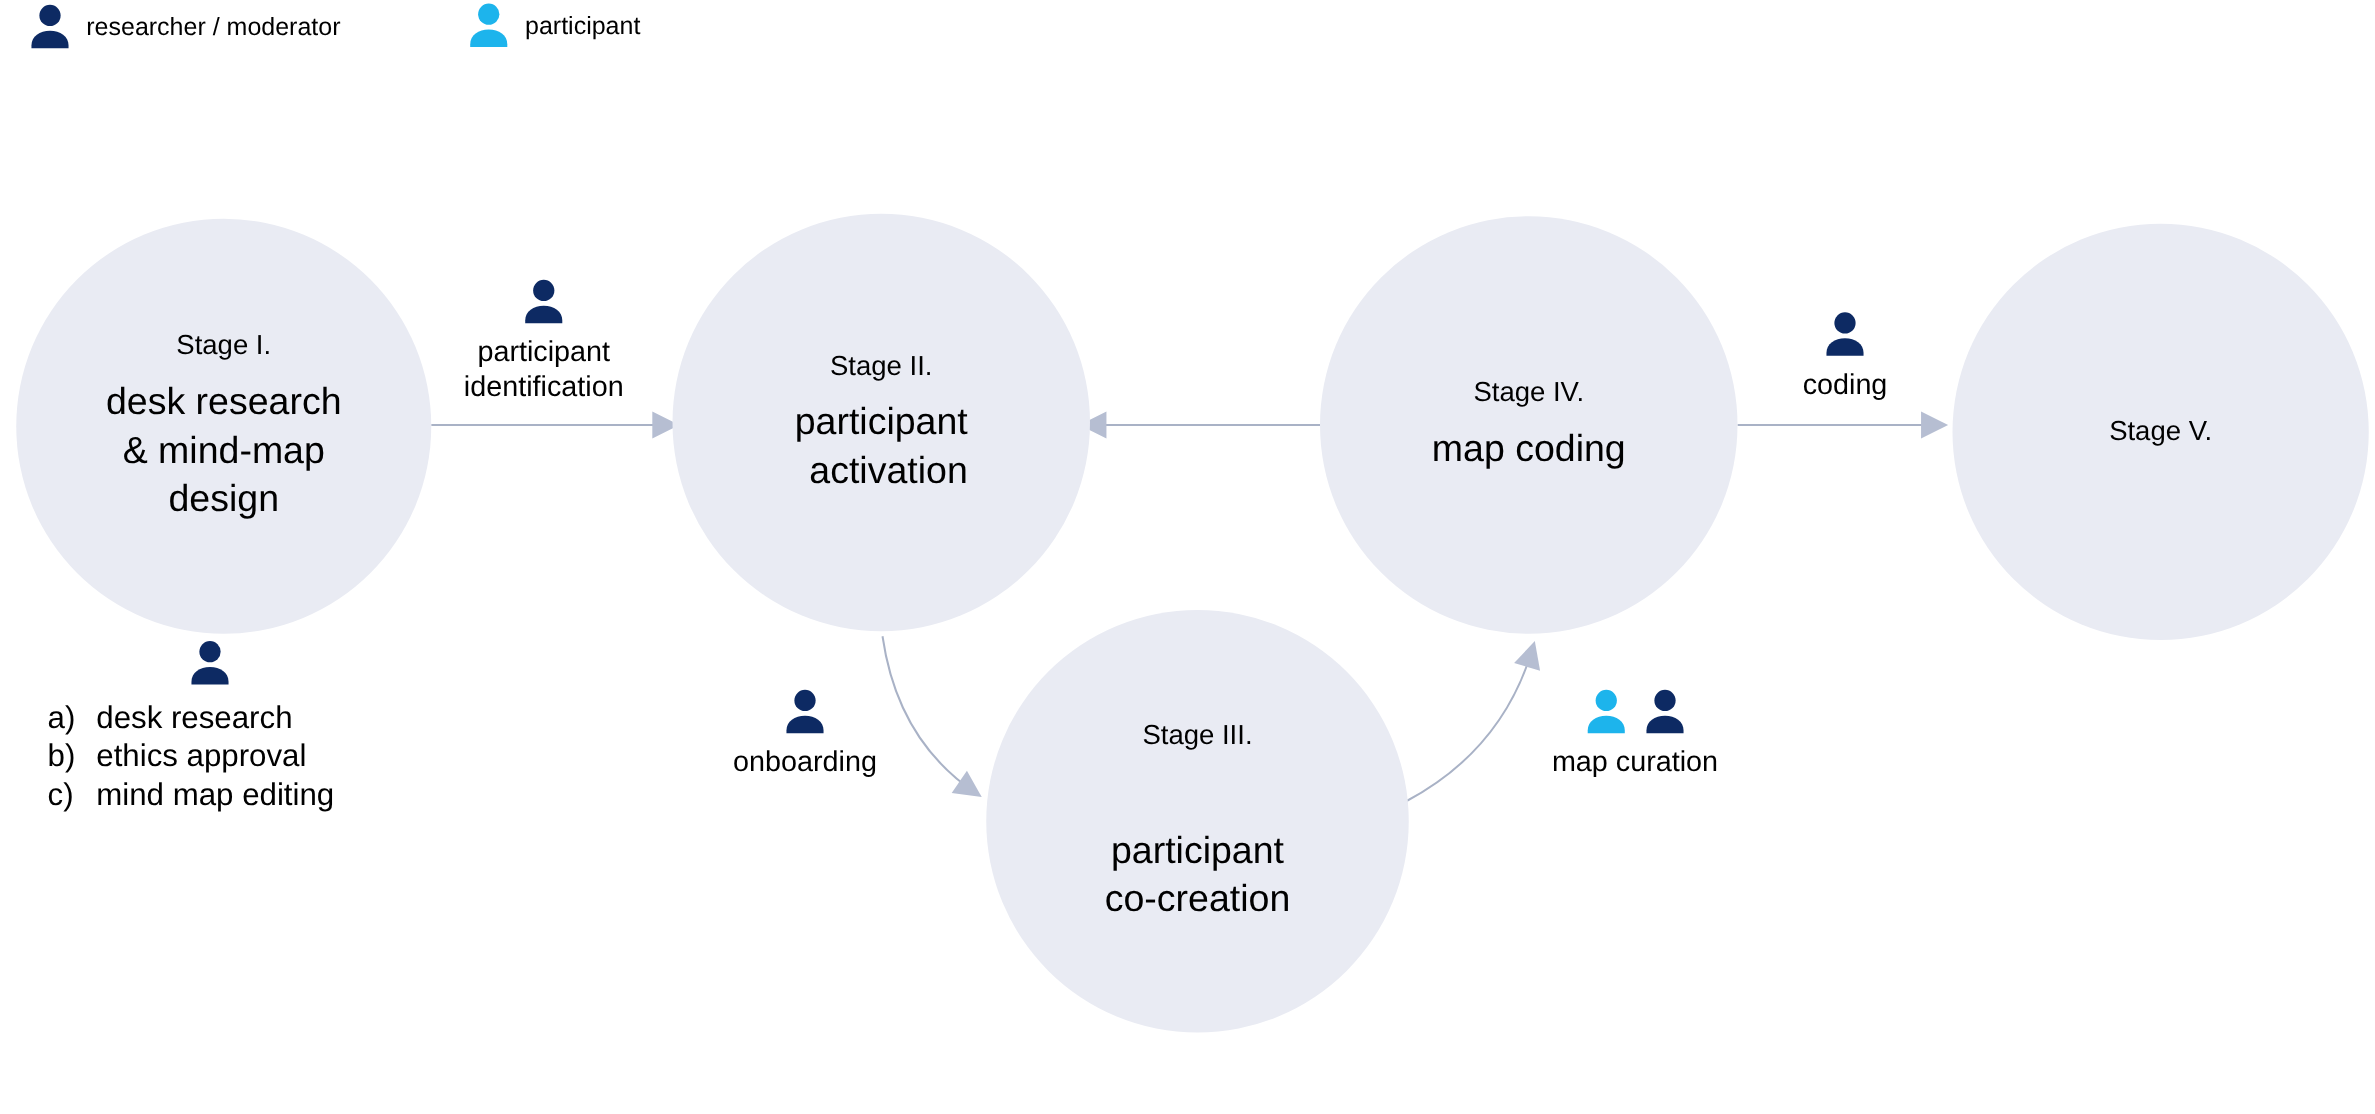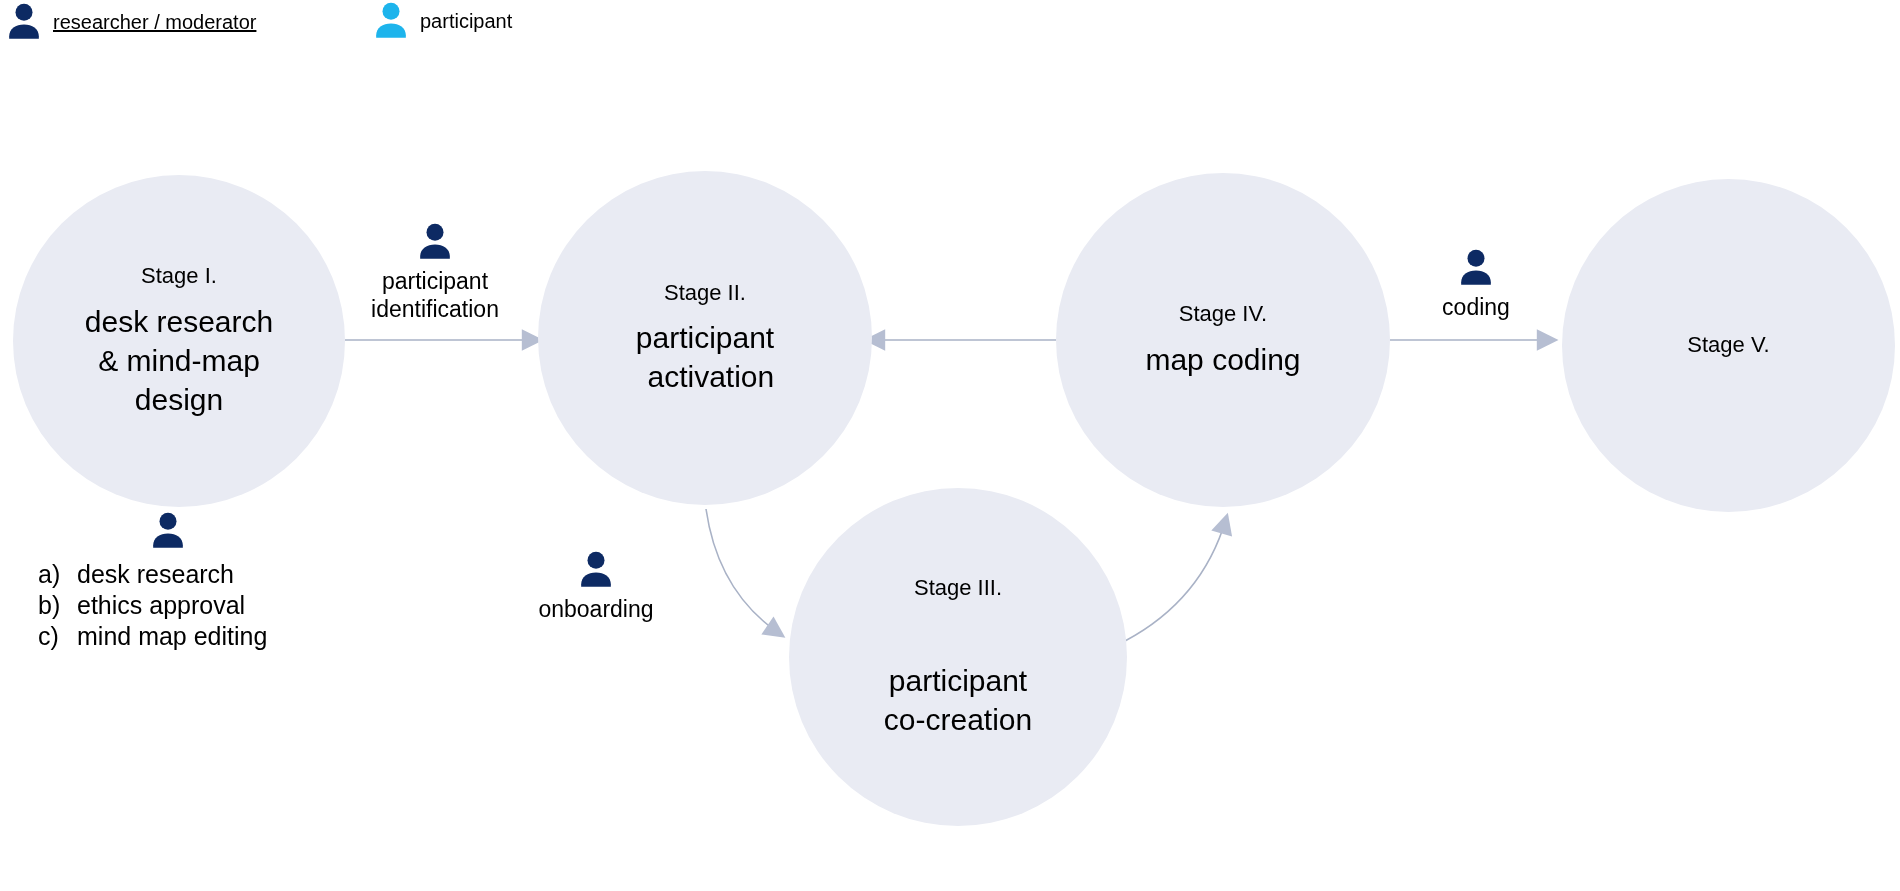--- a/index.html
+++ b/index.html
@@ -63,21 +63,21 @@
       </marker>
     </defs>
     <path d="M345 340 H537" stroke="#a9b2c6" stroke-width="1.6" fill="none" marker-end="url(#ah)"></path>
     <path d="M1056 340 H870" stroke="#a9b2c6" stroke-width="1.6" fill="none" marker-end="url(#ah)"></path>
     <path d="M1390 340 H1552" stroke="#a9b2c6" stroke-width="1.6" fill="none" marker-end="url(#ah)"></path>
     <path d="M706 509 Q718 592 780 634" stroke="#a9b2c6" stroke-width="1.6" fill="none" marker-end="url(#ah)"></path>
     <path d="M1125 641 Q1202 600 1226 519" stroke="#a9b2c6" stroke-width="1.6" fill="none" marker-end="url(#ah)"></path>
   </svg>
 
   <div class="legend">
-    <div class="legend-item" style="left:4px; top:2px;text-decoration:underline;">
+    <div class="legend-item" style="left:20px; top:2px;">
       <svg class="person" width="40" height="40" viewBox="0 0 24 24" fill="#0d2a63">
           <use href="#person"></use>
         </svg>
       <span class="legend-label">researcher / moderator</span>
     </div>
     <div class="legend-item" style="left:371px; top:1px;">
       <svg class="person" width="40" height="40" viewBox="0 0 24 24" fill="#1db4ec">
           <use href="#person"></use>
         </svg>
       <span class="legend-label">participant</span>
@@ -117,27 +117,38 @@
   </div>
 
 
   <div class="activity" style="left:1386px; top:248px; width:180px;">
     <svg class="person" width="40" height="40" viewBox="0 0 24 24" fill="#0d2a63">
         <use href="#person"></use>
       </svg>
     <div class="activity-label">coding</div>
   </div>
 
-  <div class="activity" style="left:496px; top:550px; width:200px;">
+  <div class="activity" style="left:544px; top:550px; width:200px;">
     <svg class="person" width="40" height="40" viewBox="0 0 24 24" fill="#0d2a63">
         <use href="#person"></use>
       </svg>
     <div class="activity-label">onboarding</div>
   </div>
 
+  <div class="activity" style="left:1198px; top:550px; width:220px;">
+    <div class="icon-row">
+      <svg class="person" width="40" height="40" viewBox="0 0 24 24" fill="#1db4ec">
+          <use href="#person"></use>
+        </svg>
+      <svg class="person" width="40" height="40" viewBox="0 0 24 24" fill="#0d2a63">
+          <use href="#person"></use>
+        </svg>
+    </div>
+    <div class="activity-label">map curation</div>
+  </div>
 
 
   <svg class="person tasks-icon" style="left:148px; top:511px;" width="40" height="40" viewBox="0 0 24 24" fill="#0d2a63">
       <use href="#person"></use>
     </svg>
   <div class="tasks" style="left:38px; top:559px;">
     <div class="task-row">
       <span class="task-prefix">a)</span>
       <span class="task-text">desk research</span>
     </div>

